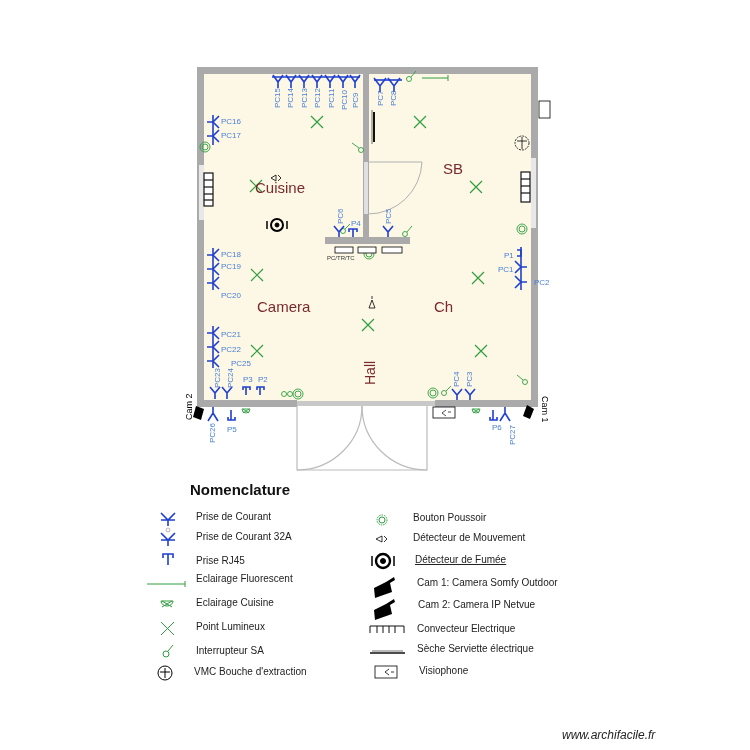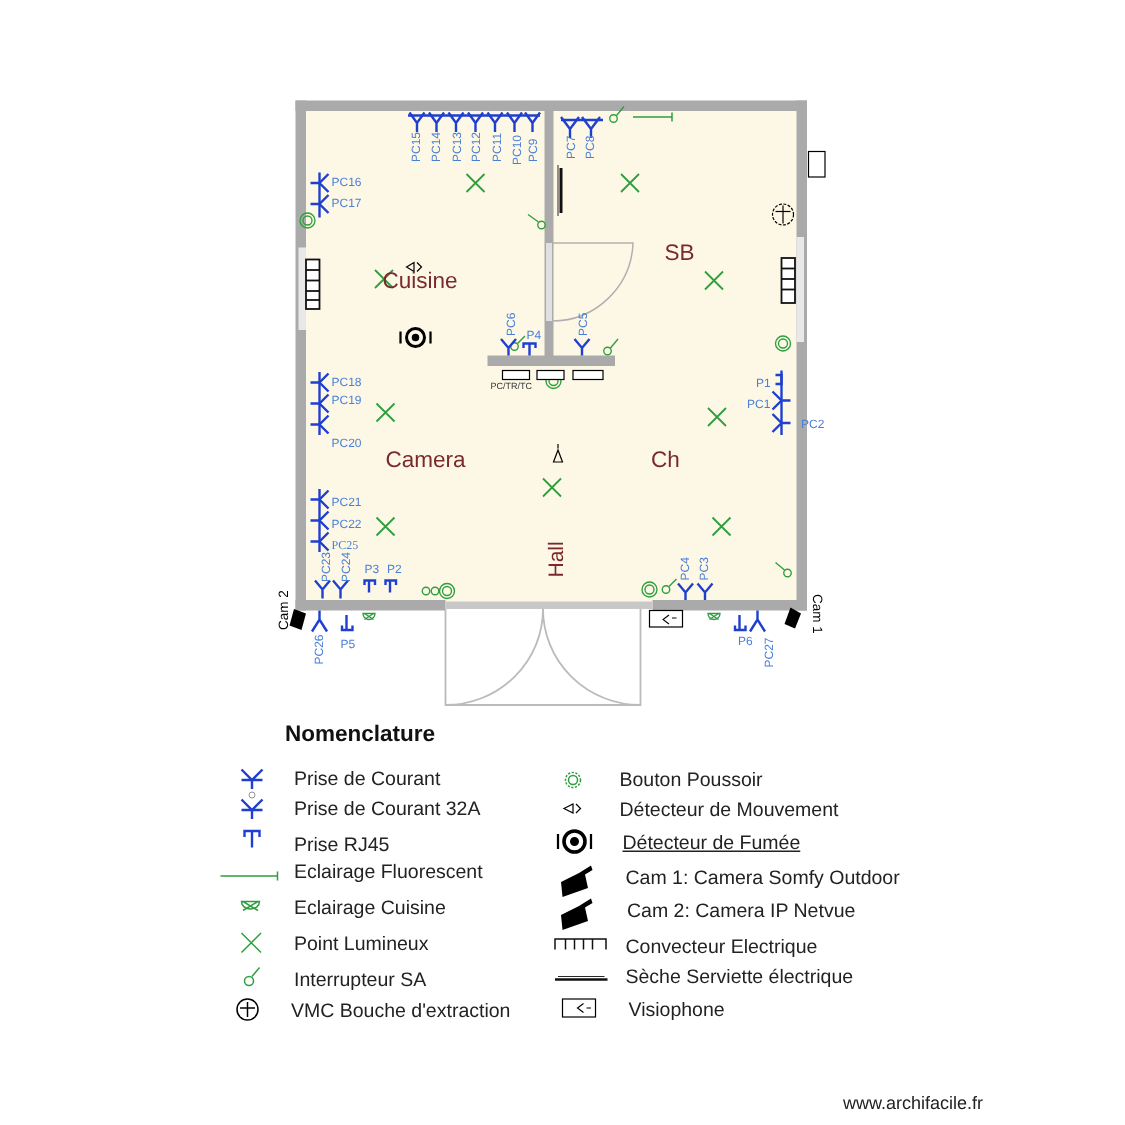--- a/index.html
+++ b/index.html
@@ -3,22 +3,22 @@
 <meta charset="utf-8">
 <style>
   html,body{margin:0;padding:0;background:#fff;}
   body{width:750px;height:750px;position:relative;overflow:hidden;font-family:"Liberation Sans",sans-serif;}
   svg{position:absolute;left:0;top:0;}
   .room-label{position:absolute;color:#7a2a2a;font-size:15px;font-family:"Liberation Sans",sans-serif;}
   .lbl{position:absolute;color:#4a7fd6;font-size:8px;font-family:"Liberation Sans",sans-serif;line-height:8px;white-space:nowrap;}
   .vlbl{position:absolute;color:#4a7fd6;font-size:8px;font-family:"Liberation Sans",sans-serif;transform:rotate(-90deg);transform-origin:left top;white-space:nowrap;line-height:8px;}
   .cam-lbl{position:absolute;color:#000;font-size:9px;white-space:nowrap;font-family:"Liberation Sans",sans-serif;}
   .legend-title{position:absolute;left:190px;top:481px;font-weight:bold;font-size:15px;color:#111;}
-  .leg-text{position:absolute;font-size:13px;color:#222;white-space:nowrap;}
-  .footer{position:absolute;left:562px;top:728px;font-size:12px;color:#222;}
+  .leg-text{position:absolute;font-size:10px;color:#222;white-space:nowrap;}
+  .footer{position:absolute;left:562px;top:728px;font-size:12px;color:#222;font-style:italic;}
   .tiny{position:absolute;font-size:6px;color:#333;white-space:nowrap;}
 </style>
 </head>
 <body>
 
 <svg width="750" height="750">
 
   <rect x="200" y="70" width="335" height="333" fill="#fdf8e6"></rect>
 
   <g fill="#aaaaaa">
@@ -221,21 +221,21 @@
 
 <div class="lbl" style="left:221px;top:118px;">PC16</div>
 <div class="lbl" style="left:221px;top:132px;">PC17</div>
 
 <div class="lbl" style="left:221px;top:251px;">PC18</div>
 <div class="lbl" style="left:221px;top:263px;">PC19</div>
 <div class="lbl" style="left:221px;top:292px;">PC20</div>
 
 <div class="lbl" style="left:221px;top:331px;">PC21</div>
 <div class="lbl" style="left:221px;top:346px;">PC22</div>
-<div class="lbl" style="left:221px;top:360px;font-family:Liberation Serif, serif;">PC25</div>
+<div class="lbl" style="left:231px;top:360px;">PC25</div>
 
 <div class="vlbl" style="left:214px;top:388px;">PC23</div>
 <div class="vlbl" style="left:227px;top:388px;">PC24</div>
 <div class="lbl" style="left:243px;top:376px;">P3</div>
 <div class="lbl" style="left:258px;top:376px;">P2</div>
 
 <div class="vlbl" style="left:337px;top:224px;">PC6</div>
 <div class="lbl" style="left:351px;top:220px;">P4</div>
 <div class="vlbl" style="left:385px;top:224px;">PC5</div>
 <div class="tiny" style="left:327px;top:255px;">PC/TR/TC</div>

